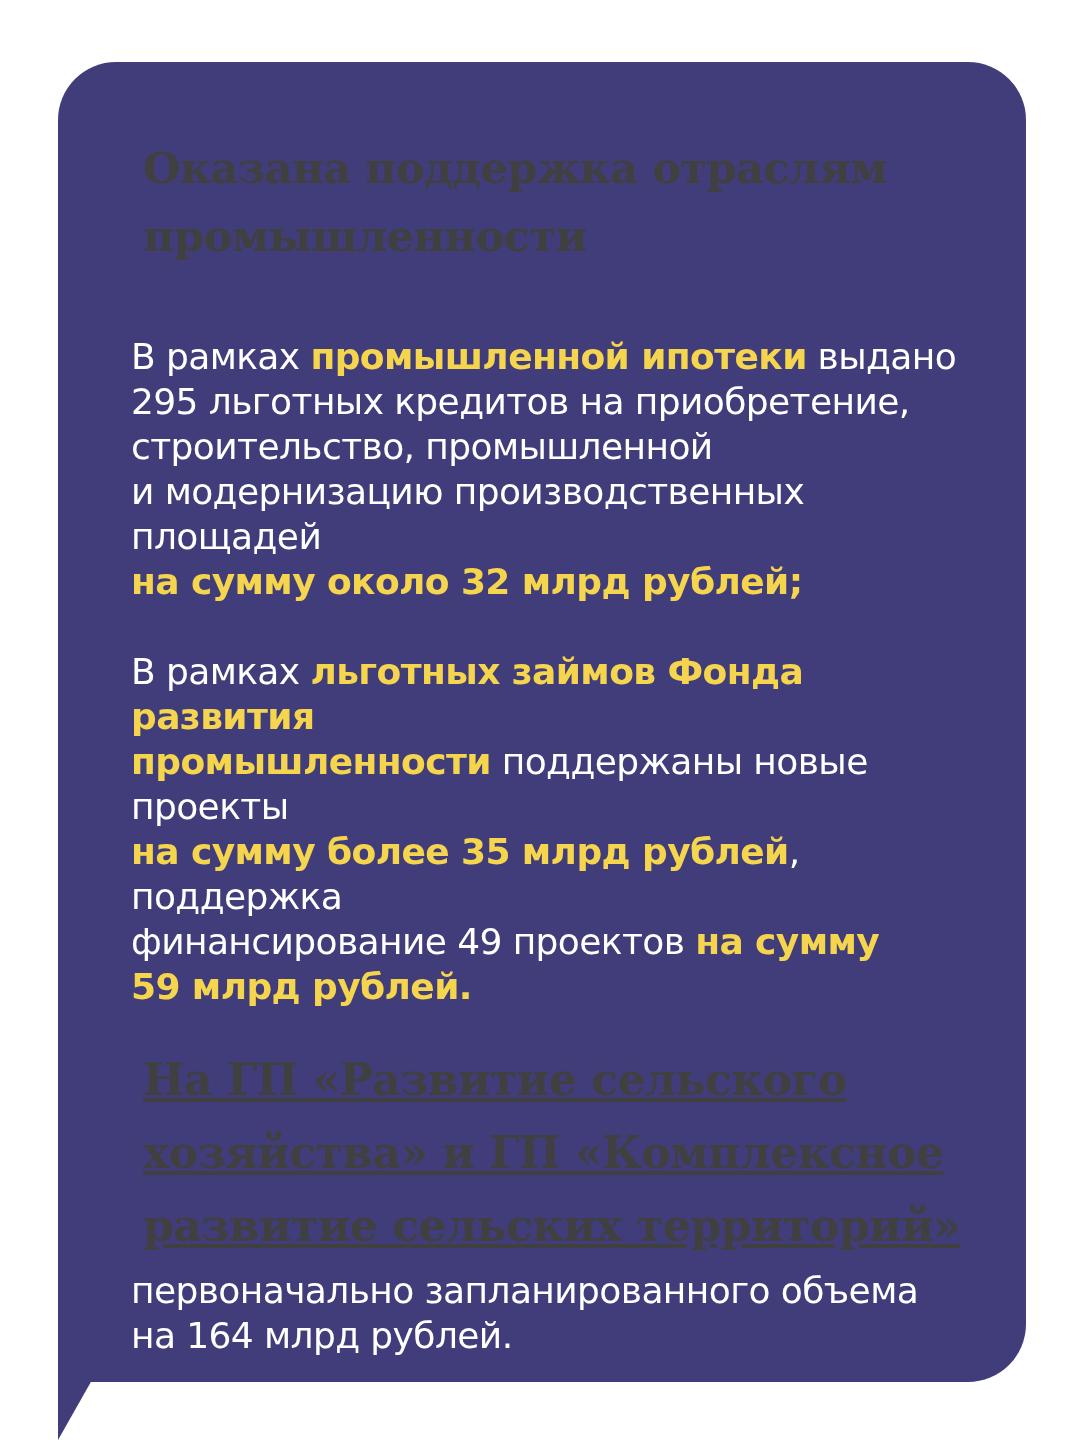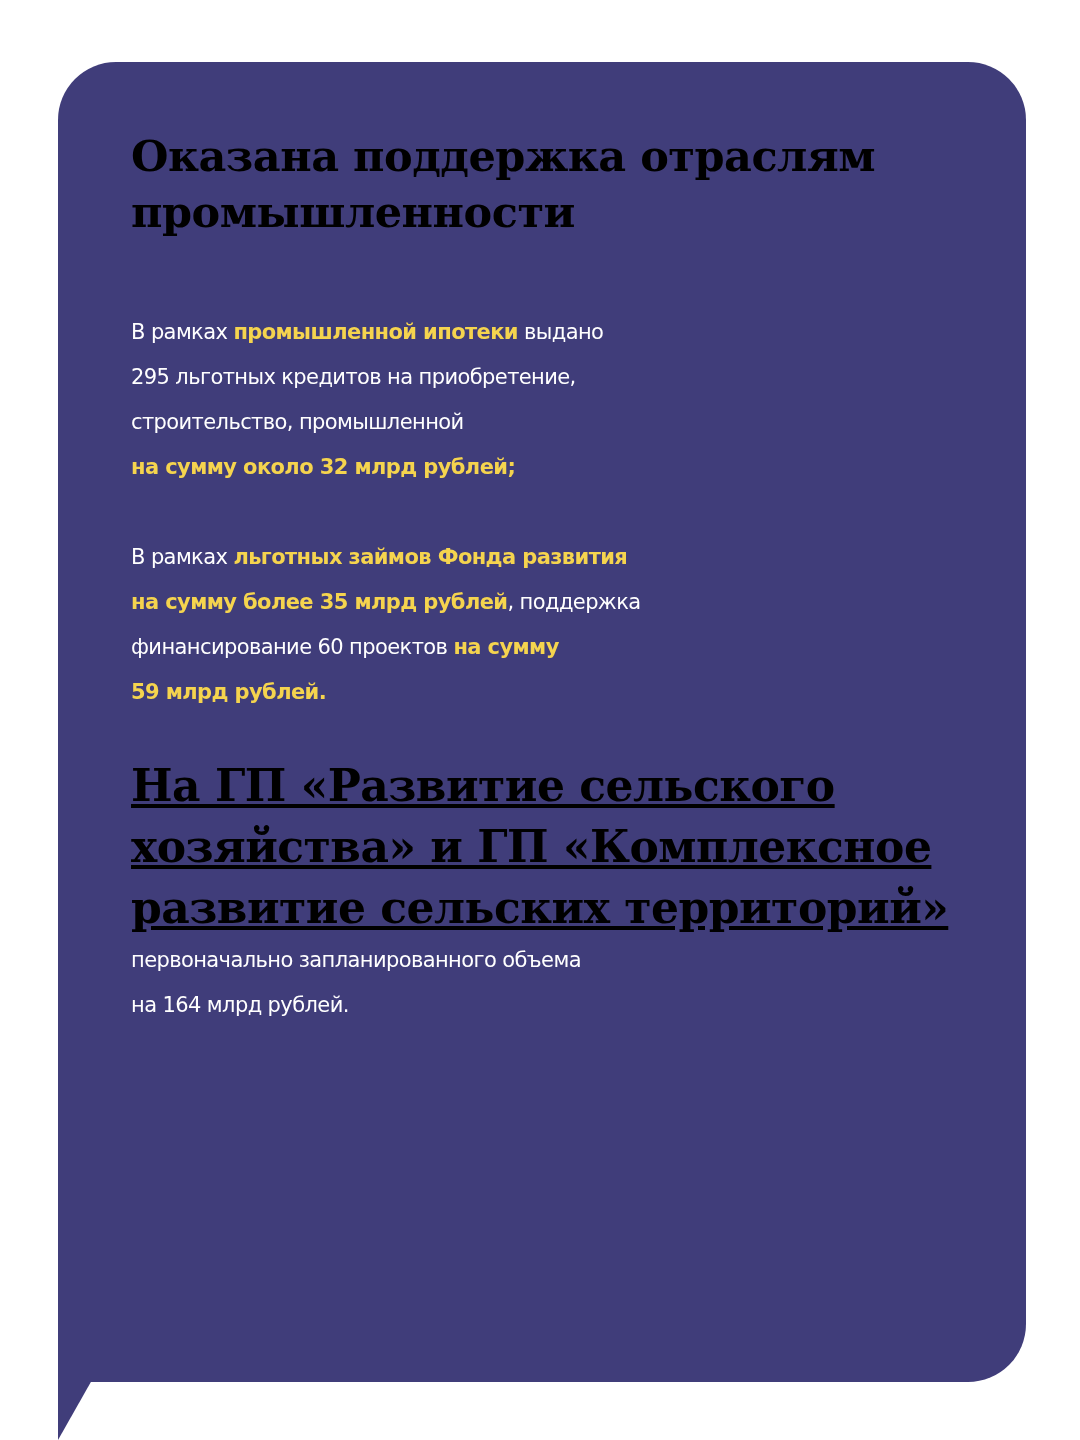--- a/index.html
+++ b/index.html
@@ -22,30 +22,30 @@
       width: 34px; height: 60px;
     }
     .content {
       position: absolute;
       left: 131px; top: 128px;
       width: 860px;
     }
     .heading {
       font-family: "DejaVu Serif", "Liberation Serif", serif;
       font-weight: bold;
-      color: #000000;
+      color: #404040;
       font-size: 43px;
       line-height: 56px;
-      margin: 0;
+      margin: 12px;
       letter-spacing: -0.5px;
     }
     .para {
       font-family: "DejaVu Sans", "Liberation Sans", sans-serif;
       color: #ffffff;
-      font-size: 21px;
+      font-size: 36px;
       line-height: 45px;
       margin: 0;
       letter-spacing: -0.6px;
     }
     .hl { color: #f5d44e; font-weight: bold; }
     .h1-block { margin-bottom: 70px; }
     .p1 { margin-bottom: 45px; }
     .p2 { margin-bottom: 40px; }
     .heading2 { font-size: 44px; line-height: 61px; text-decoration: underline; }
   </style>
@@ -61,27 +61,29 @@
 
   <div class="h1-block">
     <p class="heading">Оказана поддержка отраслям</p>
     <p class="heading">промышленности</p>
   </div>
 
   <div class="p1">
     <p class="para"><span>В рамках </span><span class="hl">промышленной ипотеки</span><span> выдано</span></p>
     <p class="para">295 льготных кредитов на приобретение,</p>
     <p class="para">строительство, промышленной</p>
+    <p class="para">и модернизацию производственных площадей</p>
     <p class="para hl">на сумму около 32 млрд рублей;</p>
   </div>
 
   <div class="p2">
     <p class="para"><span>В рамках </span><span class="hl">льготных займов Фонда развития</span></p>
+    <p class="para"><span class="hl">промышленности</span><span> поддержаны новые проекты</span></p>
     <p class="para"><span class="hl">на сумму более 35 млрд рублей</span><span>, поддержка</span></p>
-    <p class="para"><span>финансирование 60 проектов </span><span class="hl">на сумму</span></p>
+    <p class="para"><span>финансирование 49 проектов </span><span class="hl">на сумму</span></p>
     <p class="para hl">59 млрд рублей.</p>
   </div>
 
   <div>
     <p class="heading heading2">На ГП «Развитие сельского</p>
     <p class="heading heading2">хозяйства» и ГП «Комплексное</p>
     <p class="heading heading2">развитие сельских территорий»</p>
     <p class="para">первоначально запланированного объема</p>
     <p class="para">на 164 млрд рублей.</p>
   </div>

